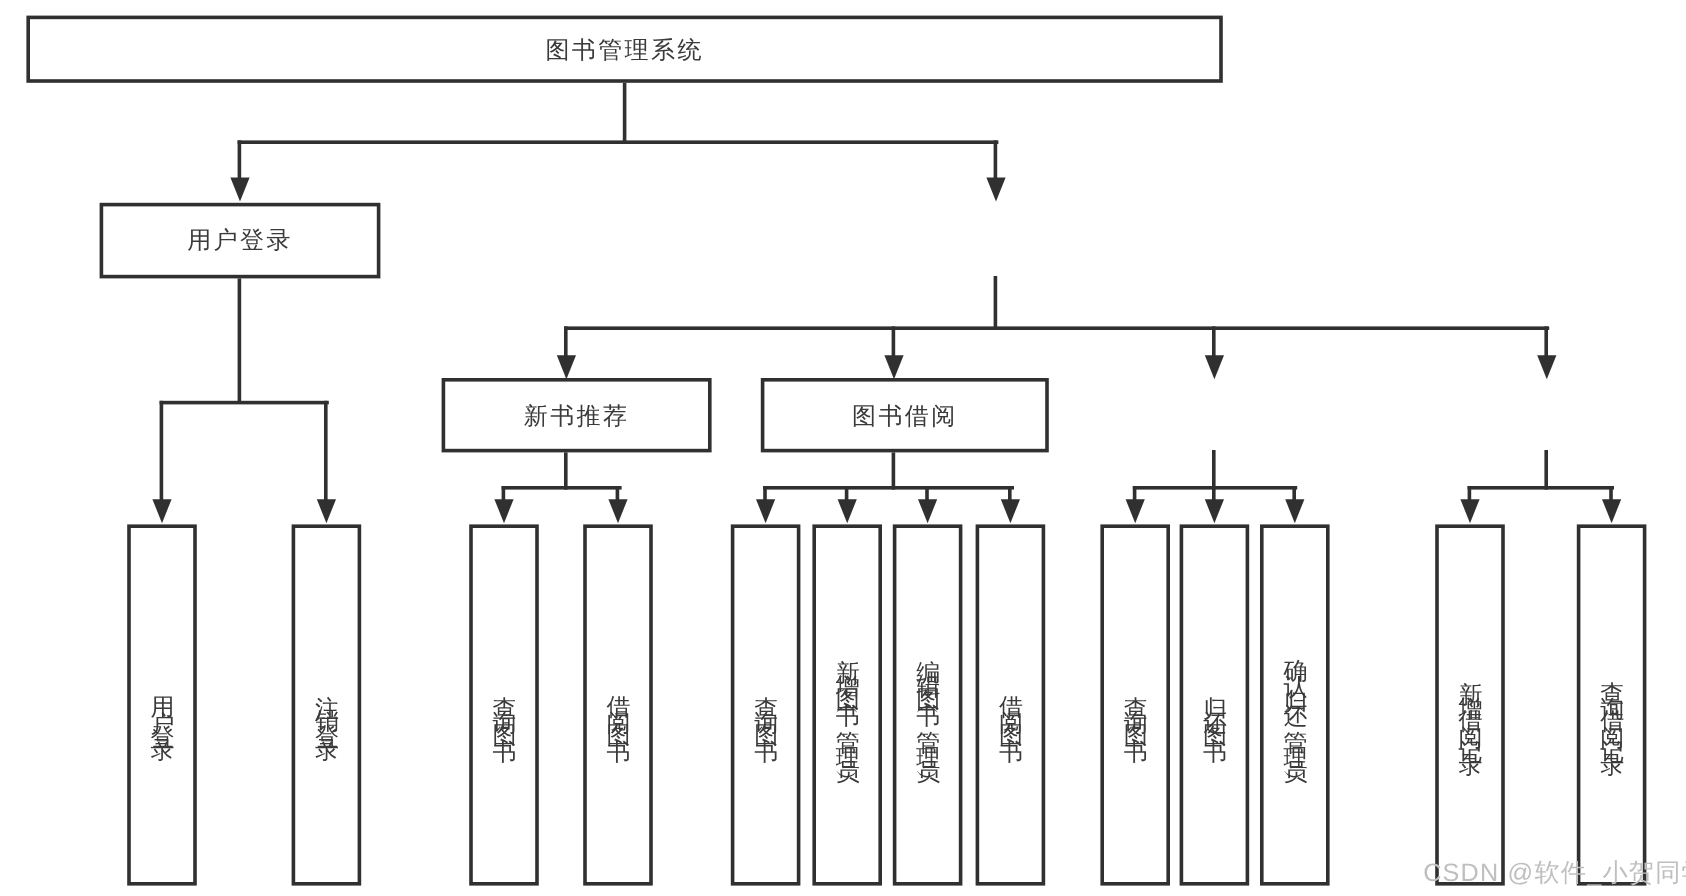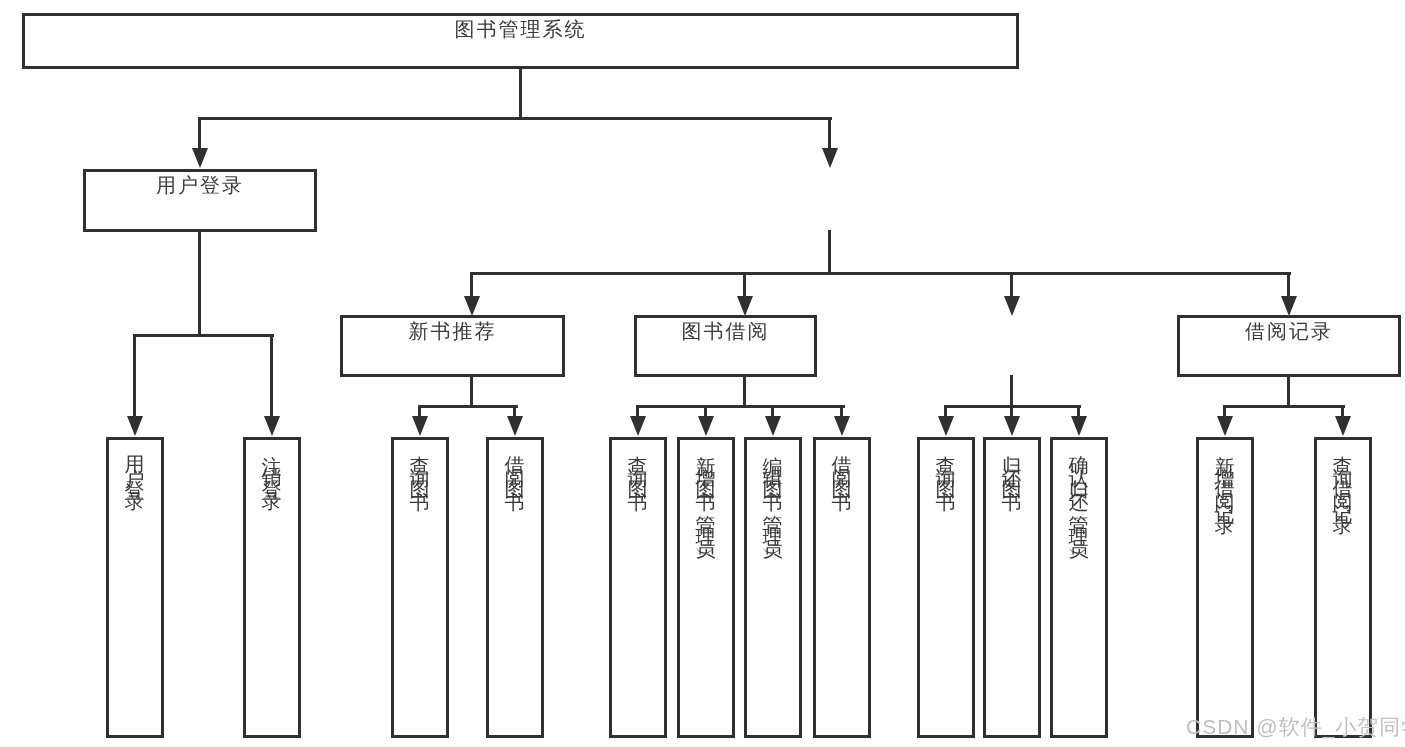--- a/index.html
+++ b/index.html
@@ -3,21 +3,21 @@
 <meta charset="utf-8">
 <style>
   * { margin:0; padding:0; box-sizing:border-box; }
   html,body { background:#ffffff; }
   .canvas {
     position:relative; width:1405px; height:747px; background:#ffffff;
     font-family:"Liberation Sans","DejaVu Sans",sans-serif; overflow:hidden;
   }
   .box {
     position:absolute; border:3px solid #303030; background:#ffffff;
-    display:flex; align-items:flex-start; justify-content:center;
+    display:flex; align-items:center; justify-content:center;
     color:#3a3a3a; font-size:20px; letter-spacing:2px; z-index:2;
   }
   .vtext {
     writing-mode:vertical-rl; text-orientation:mixed;
     letter-spacing:12px; line-height:1; white-space:nowrap;
   }
   .line { position:absolute; background:#303030; z-index:1; }
   .arrow {
     position:absolute; width:0; height:0; z-index:1;
     border-left:8px solid transparent; border-right:8px solid transparent;
@@ -59,28 +59,25 @@
   <div class="line" style="left:470px;top:272px;width:821px;height:3px"></div>
   <div class="line" style="left:470px;top:272px;width:3px;height:26px"></div>
   <div class="arrow" style="left:464px;top:296px"></div>
   <div class="line" style="left:743px;top:272px;width:3px;height:26px"></div>
   <div class="arrow" style="left:737px;top:296px"></div>
   <div class="line" style="left:1010px;top:272px;width:3px;height:26px"></div>
   <div class="arrow" style="left:1004px;top:296px"></div>
   <div class="line" style="left:1287px;top:272px;width:3px;height:26px"></div>
   <div class="arrow" style="left:1281px;top:296px"></div>
 
-  <div class="box" style="left:340px;top:315px;width:225px;height:62px">
+  <div class="box" style="left:368px;top:315px;width:225px;height:62px">
     <span>新书推荐</span>
   </div>
-  <div class="box" style="left:634px;top:315px;width:183px;height:62px">
+  <div class="box" style="left:634px;top:315px;width:240px;height:62px">
     <span>图书借阅</span>
-  </div>
-  <div class="box" style="left:1177px;top:315px;width:224px;height:62px">
-    <span>借阅记录</span>
   </div>
 
   <div class="line" style="left:470px;top:375px;width:3px;height:33px"></div>
   <div class="line" style="left:418px;top:405px;width:100px;height:3px"></div>
   <div class="line" style="left:418px;top:405px;width:3px;height:13px"></div>
   <div class="arrow" style="left:412px;top:416px"></div>
   <div class="line" style="left:513px;top:405px;width:3px;height:13px"></div>
   <div class="arrow" style="left:507px;top:416px"></div>
 
   <div class="line" style="left:743px;top:375px;width:3px;height:33px"></div>

